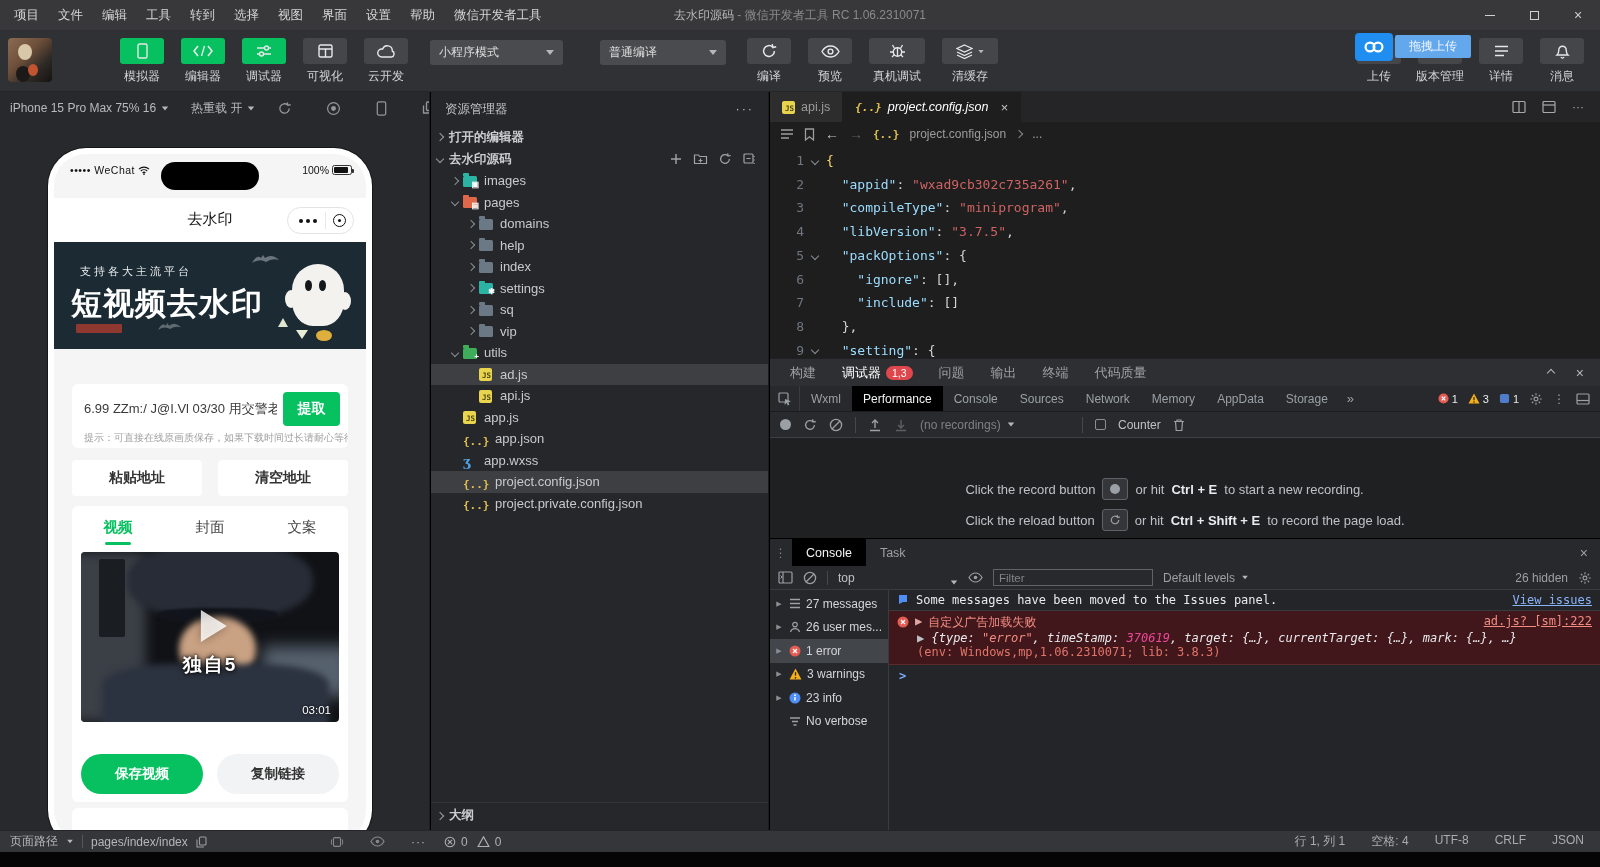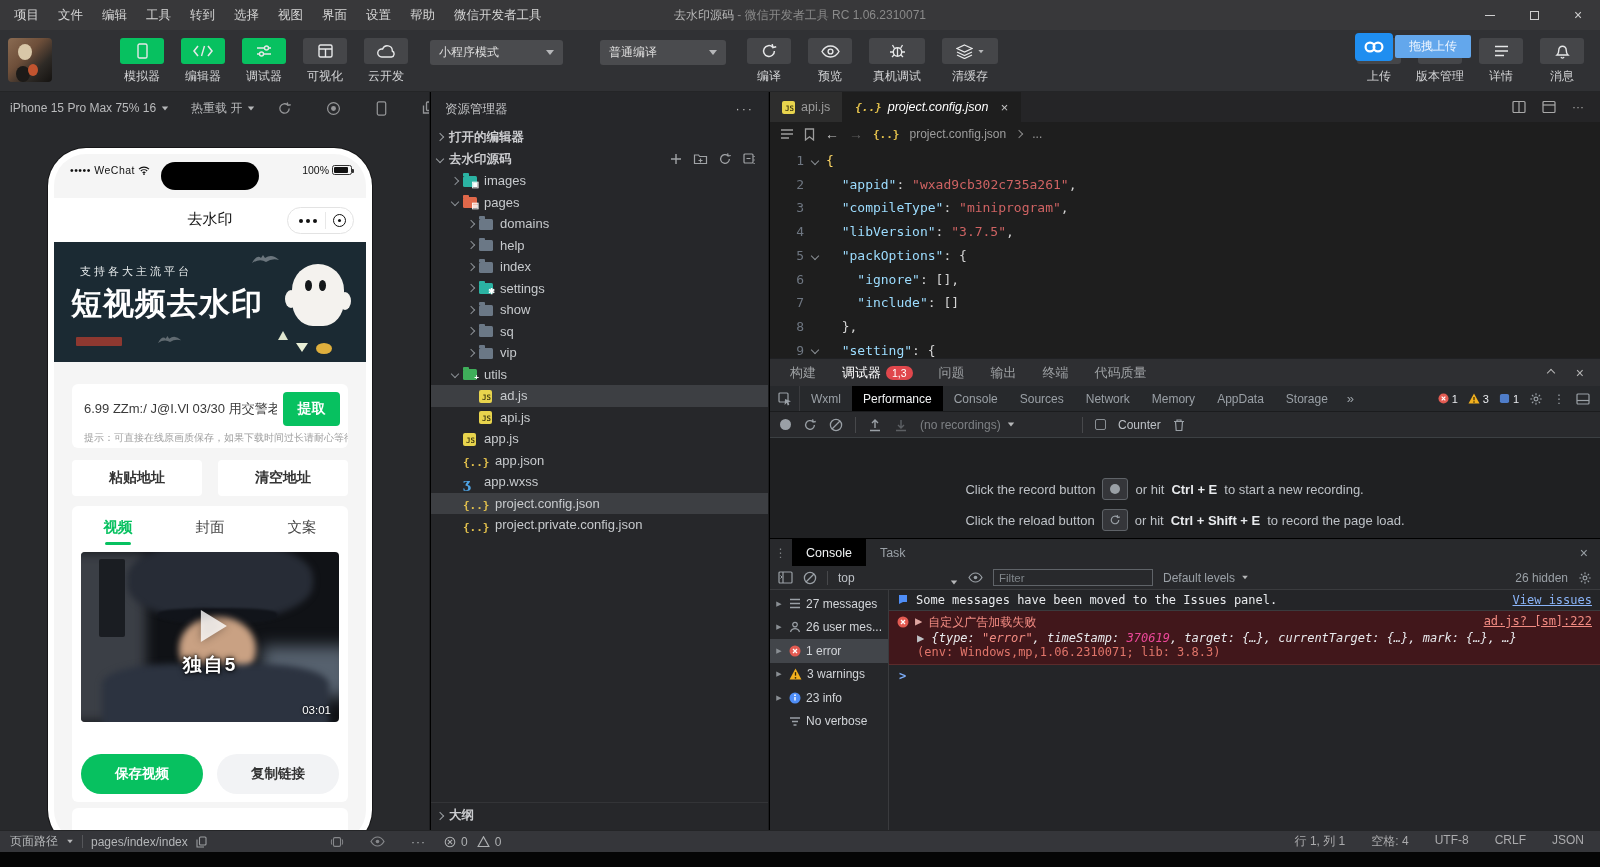--- a/index.html
+++ b/index.html
@@ -61,21 +61,21 @@
   .battery:before { content:""; position:absolute; inset:1px; right:3px; background:#111; border-radius:1px; }
   .battery:after { content:""; position:absolute; right:-3px; top:2.5px; width:2px; height:4px; background:#333; border-radius:0 1px 1px 0; }
   #p-nav { position:absolute; top:44px; left:0; right:0; height:44px; background:#fff; z-index:3; }
   #p-nav .title { position:absolute; left:0; right:0; top:12px; text-align:center; font-size:15px; color:#111; }
   #capsule { position:absolute; right:12px; top:9px; width:67px; height:27px; border:1px solid #e3e3e3; border-radius:14px; background:#fff; display:flex; align-items:center; }
   #capsule .dots { display:flex; gap:3px; margin-left:11px; }
   #capsule .dots i { width:4px; height:4px; border-radius:50%; background:#111; }
   #capsule .div { width:1px; height:17px; background:#e8e8e8; margin:0 7px 0 8px; }
   #capsule .ring { width:13px; height:13px; border:1.5px solid #111; border-radius:50%; position:relative; }
   #capsule .ring:before { content:""; position:absolute; left:3.5px; top:3.5px; width:3px; height:3px; border-radius:50%; background:#111; }
-  #banner { position:absolute; top:88px; left:0; right:0; height:120px; background:#1b2a33; overflow:hidden; }
+  #banner { position:absolute; top:88px; left:0; right:0; height:107px; background:#1b2a33; overflow:hidden; }
   #banner .sub { position:absolute; left:26px; top:22px; font-size:11px; letter-spacing:3px; color:#e9edee; }
   #banner .big { position:absolute; left:17px; top:41px; font-size:31px; font-weight:bold; color:#fff; letter-spacing:1px; }
   #banner .tag { position:absolute; left:22px; bottom:16px; width:46px; height:9px; background:#a23b30; opacity:.85; border-radius:1px; }
   #ghost { position:absolute; right:22px; top:22px; width:52px; height:62px; background:#f4f2ee; border-radius:26px 26px 40% 40%; }
   #ghost:before { content:""; position:absolute; left:13px; top:16px; width:7px; height:11px; background:#14181a; border-radius:50%; box-shadow:14px 0 0 #14181a; }
   #ghost:after { content:""; position:absolute; left:-7px; top:26px; width:12px; height:18px; background:#f4f2ee; border-radius:50%; box-shadow:54px 2px 0 #f4f2ee; }
   .coin { position:absolute; right:34px; bottom:8px; width:16px; height:11px; background:#dfaf3d; border-radius:50%; }
   .shard { position:absolute; width:0; height:0; border-style:solid; }
   .bat { position:absolute; opacity:.85; }
   #p-extract { position:absolute; top:230px; left:18px; width:276px; height:64px; background:#fff; border-radius:6px; }
@@ -601,29 +601,20 @@
         </span>
         <span>settings</span>
       </div>
       <div class="tree-row" style="padding-left: 32px;">
         <span class="arrow">
           <span class="chev r" style="border-color: rgb(138, 143, 148);"></span>
         </span>
         <span class="ficon">
           <span class="folder" style="background: rgb(107, 120, 134); position: absolute; top: 1px;"></span>
         </span>
-        <span>show</span>
-      </div>
-      <div class="tree-row" style="padding-left: 32px;">
-        <span class="arrow">
-          <span class="chev r" style="border-color: rgb(138, 143, 148);"></span>
-        </span>
-        <span class="ficon">
-          <span class="folder" style="background: rgb(107, 120, 134); position: absolute; top: 1px;"></span>
-        </span>
         <span>sq</span>
       </div>
       <div class="tree-row" style="padding-left: 32px;">
         <span class="arrow">
           <span class="chev r" style="border-color: rgb(138, 143, 148);"></span>
         </span>
         <span class="ficon">
           <span class="folder" style="background: rgb(107, 120, 134); position: absolute; top: 1px;"></span>
         </span>
         <span>vip</span>

